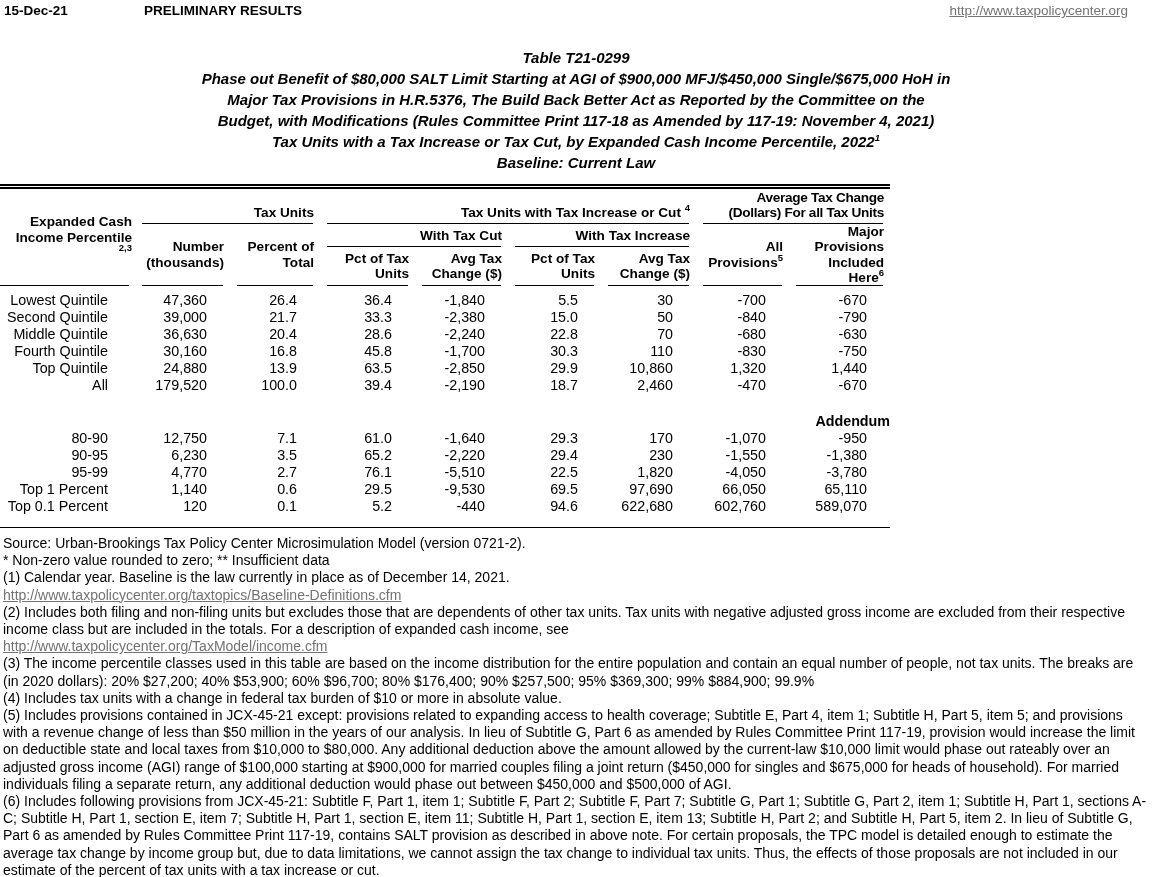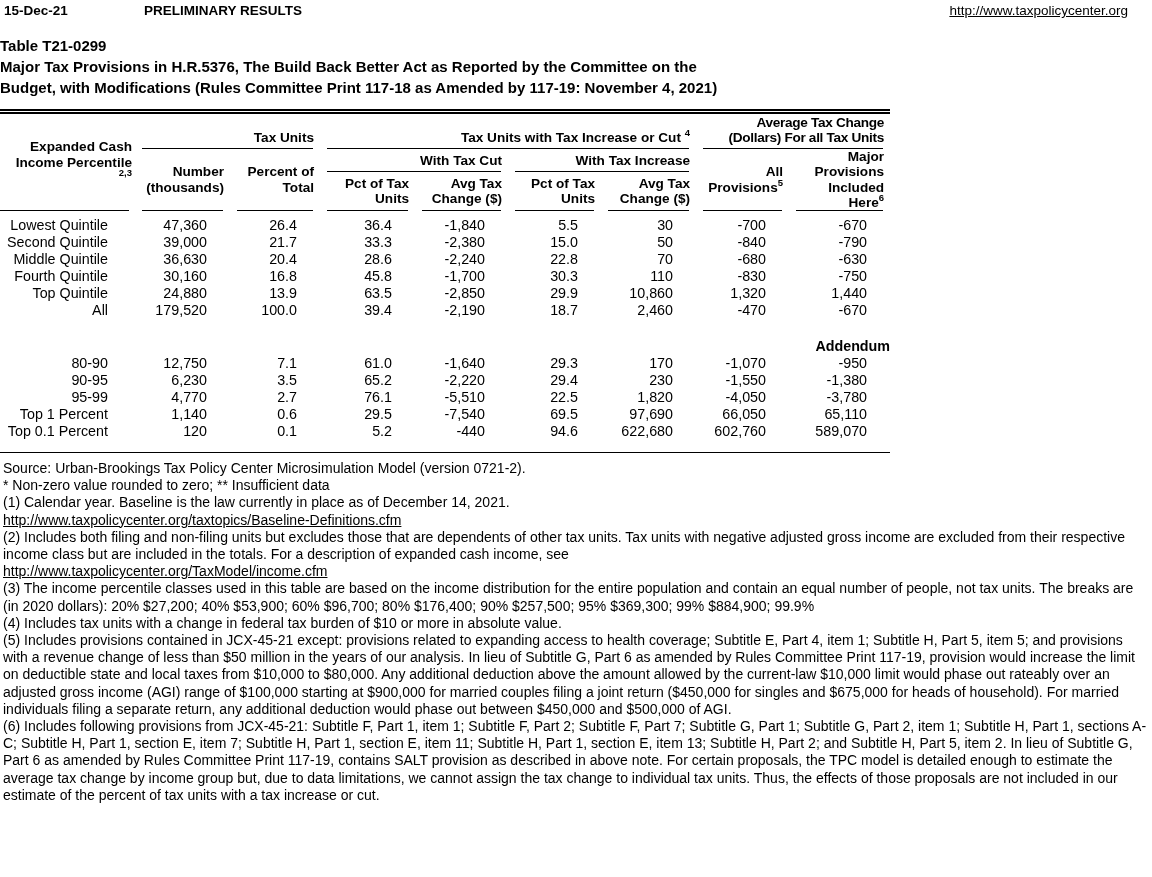--- a/index.html
+++ b/index.html
@@ -16,29 +16,30 @@
   .top-bar {
     display: flex;
     align-items: flex-start;
     padding: 3px 4px 0 4px;
     font-size: 13.5px;
     line-height: 16px;
   }
   .top-bar .date { font-weight: bold; width: 140px; }
   .top-bar .status { font-weight: bold; }
   .top-bar .site-link { margin-left: auto; margin-right: 20px; }
-  a.link { color: #000000; text-decoration: underline; cursor: pointer; }
+  a.link { color: #737373; text-decoration: underline; cursor: pointer; }
 
   
   .title-block {
-    margin-top: 16px;
-    text-align: left;
+    margin-top: 28px;
+    text-align: center;
     font-weight: bold;
     font-size: 15px;
     line-height: 21px;
+    font-style: italic;
   }
   sup { font-size: 9.5px; vertical-align: super; line-height: 0; }
 
   
   table.main {
     margin-top: 11px;
     width: 890px;
     border-collapse: collapse;
     border-top: 5px double #000;
     border-bottom: 1.5px solid #000;
@@ -104,22 +105,25 @@
 <div class="page">
 
   <div class="top-bar">
     <span class="date">15-Dec-21</span>
     <span class="status">PRELIMINARY RESULTS</span>
     <a class="link site-link" href="#">http://www.taxpolicycenter.org</a>
   </div>
 
   <div class="title-block">
     <div>Table T21-0299</div>
+    <div>Phase out Benefit of $80,000 SALT Limit Starting at AGI of $900,000 MFJ/$450,000 Single/$675,000 HoH in</div>
     <div>Major Tax Provisions in H.R.5376, The Build Back Better Act as Reported by the Committee on the</div>
     <div>Budget, with Modifications (Rules Committee Print 117-18 as Amended by 117-19: November 4, 2021)</div>
+    <div><span>Tax Units with a Tax Increase or Tax Cut, by Expanded Cash Income Percentile, 2022</span><sup>1</sup></div>
+    <div>Baseline: Current Law</div>
   </div>
 
   <table class="main">
     <colgroup>
       <col style="width:135px">
         <col style="width:95px">
         <col style="width:90px">
       <col style="width:95px">
         <col style="width:93px">
         <col style="width:93px">
@@ -253,21 +257,21 @@
           <td>22.5</td>
           <td>1,820</td>
           <td>-4,050</td>
           <td>-3,780</td>
         </tr>
         <tr>
           <td class="rowlabel">Top 1 Percent</td>
           <td>1,140</td>
           <td>0.6</td>
           <td>29.5</td>
-          <td>-7,540</td>
+          <td>-9,530</td>
           <td>69.5</td>
           <td>97,690</td>
           <td>66,050</td>
           <td>65,110</td>
         </tr>
         <tr>
           <td class="rowlabel">Top 0.1 Percent</td>
           <td>120</td>
           <td>0.1</td>
           <td>5.2</td>

